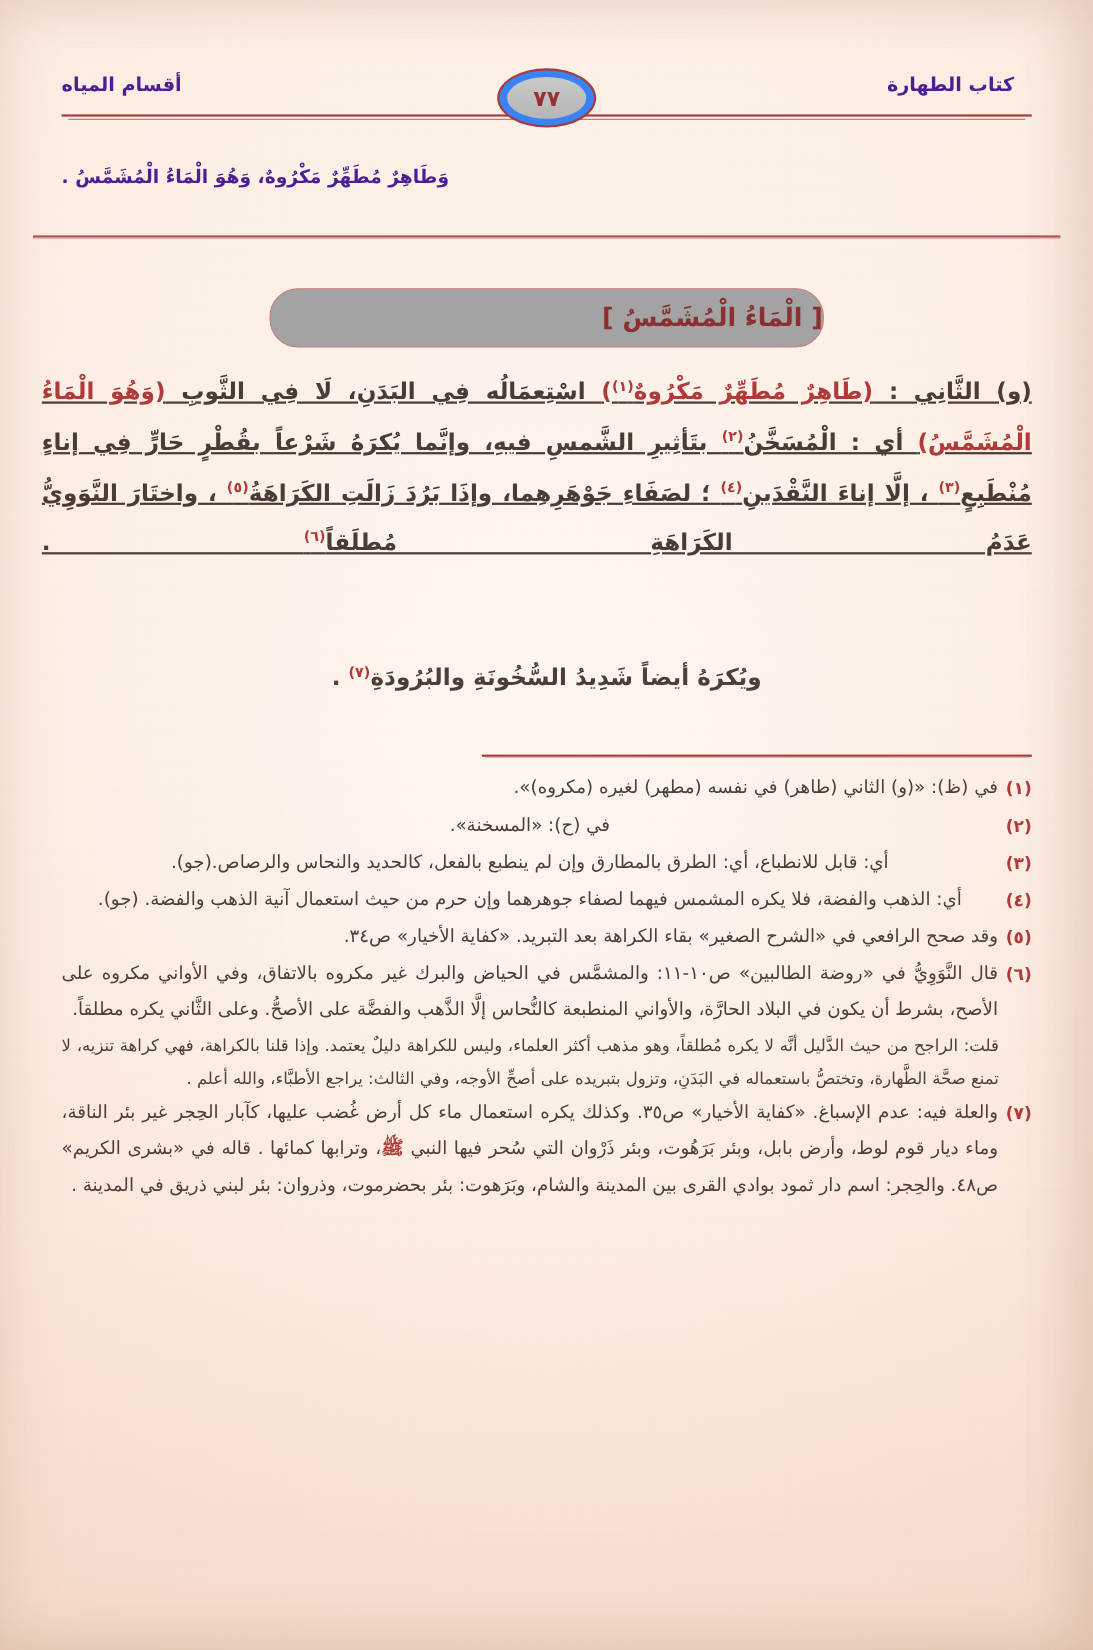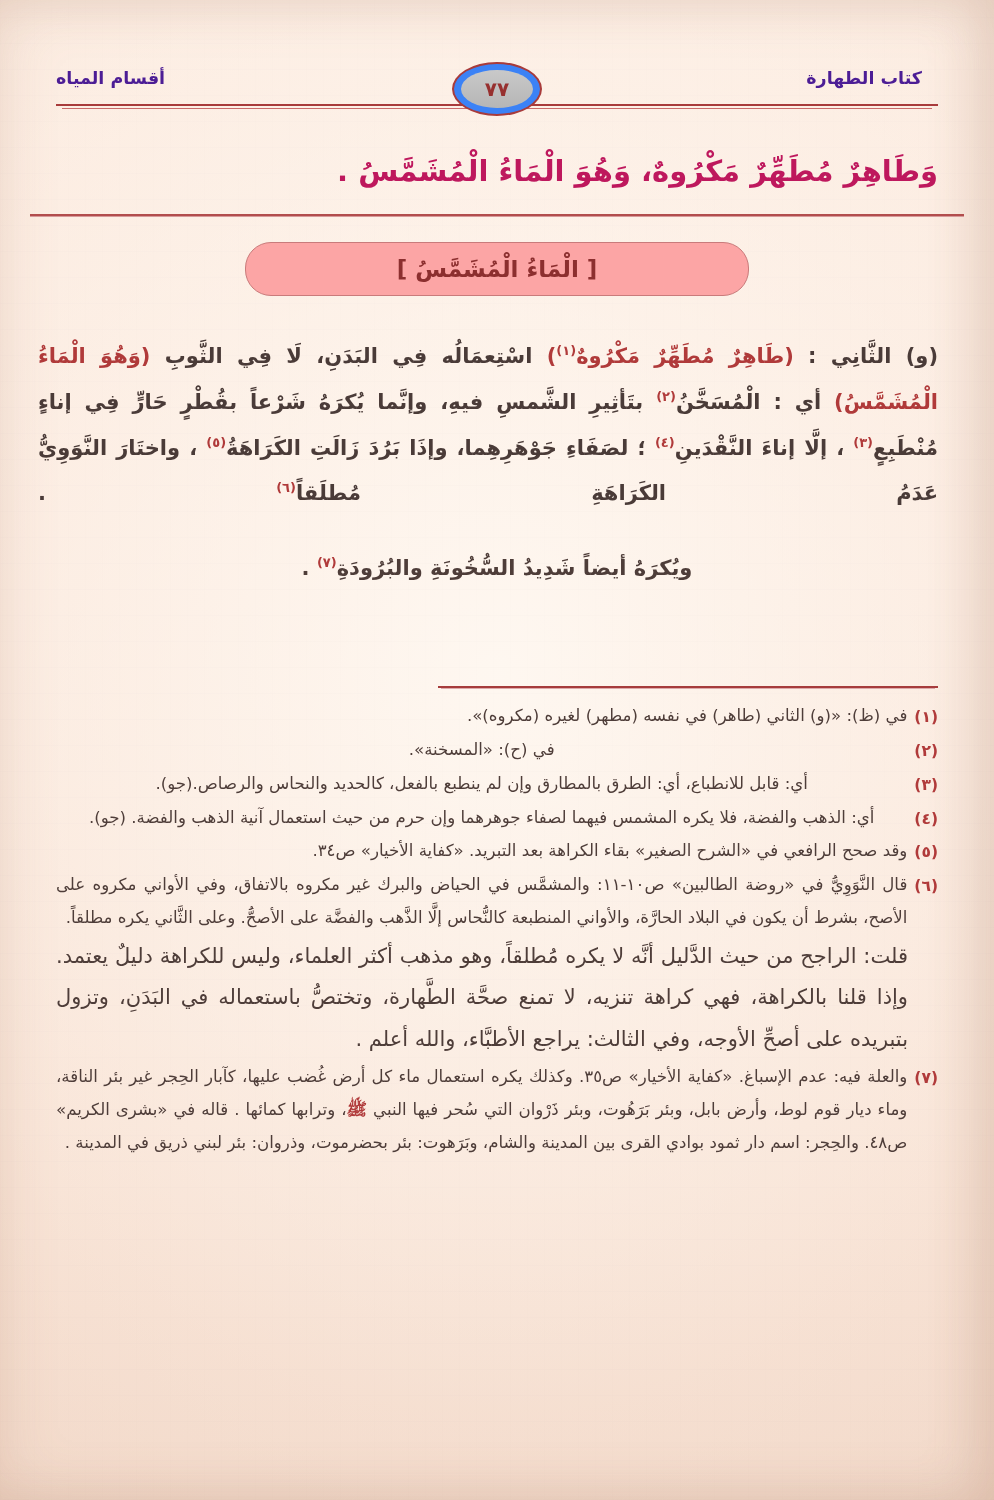--- a/index.html
+++ b/index.html
@@ -109,24 +109,24 @@
     color: #97302f;
     letter-spacing: 1px;
   }
 
   
   .matn-top {
     position: absolute;
     top: 148px;
     left: 56px;
     right: 56px;
-    text-align: right;
-    font-size: 29px;
-    font-weight: bold;
-    color: #be185d;
+    text-align: left;
+    font-size: 17px;
+    font-weight: bold;
+    color: #4c1d95;
     line-height: 1.6;
     direction: rtl;
   }
 
   .rule-under-matn {
     position: absolute;
     top: 214px;
     left: 30px;
     right: 30px;
     height: 3px;
@@ -136,31 +136,30 @@
     height: 1.8px; background: #b24d4d;
   }
   .rule-under-matn .b {
     position: absolute; top: 2.2px; left: 0; right: 0;
     height: 1px; background: #d79a9a;
   }
 
   
   .title-pill {
     position: absolute;
-    top: 242px;
+    top: 262px;
     left: 50%;
     transform: translateX(-50%);
     width: 502px;
     height: 52px;
     border-radius: 26px;
-    background: #fca5a5;
+    background: #a3a3a3;
     border: 1.6px solid #c97b7b;
     display: flex;
     align-items: center;
-    justify-content: center;
   }
   .title-pill-text {
     font-size: 23px;
     font-weight: bold;
     color: #8c2f2f;
     direction: rtl;
     white-space: nowrap;
   }
 
   
@@ -169,33 +168,34 @@
     top: 334px;
     left: 38px;
     right: 56px;
     direction: rtl;
     text-align: justify;
     text-align-last: justify;
     font-size: 21px;
     line-height: 2.18;
     color: #4a3b38;
     font-weight: bold;
+    text-decoration: underline;
   }
   .body-text .matn {
     color: #b03a3a;
   }
   .fn-ref {
     color: #b03a3a;
     font-size: 13px;
     vertical-align: super;
     font-weight: bold;
   }
   .body-last-line {
     position: absolute;
-    top: 555px;
+    top: 604px;
     left: 56px;
     right: 56px;
     direction: rtl;
     text-align: center;
     font-size: 21px;
     font-weight: bold;
     color: #4e3d39;
   }
 
   
@@ -243,21 +243,21 @@
   }
   .fn-body {
     flex: 1 1 auto;
     text-align: justify;
     text-align-last: right;
   }
   .fn-body.centerlast {
     text-align-last: center;
   }
   .fn-cont {
-    font-size: 21px;
+    font-size: 15px;
     line-height: 1.98;
     text-align: justify;
     text-align-last: right;
     margin-right: 30px;
   }
   .sallam {
     color: #b03a3a;
     font-size: 17px;
     font-weight: bold;
   }

